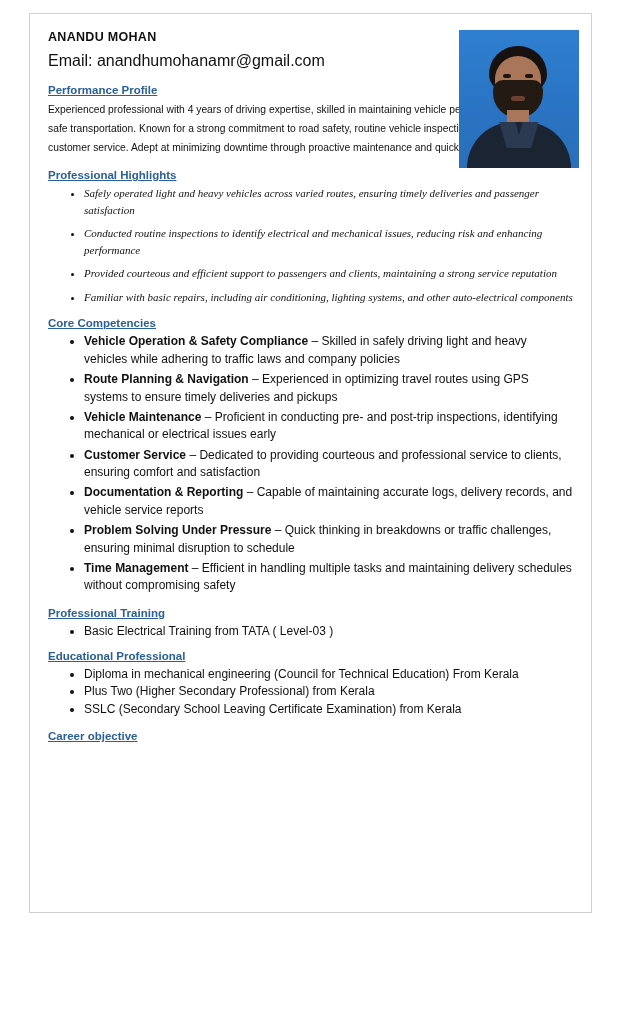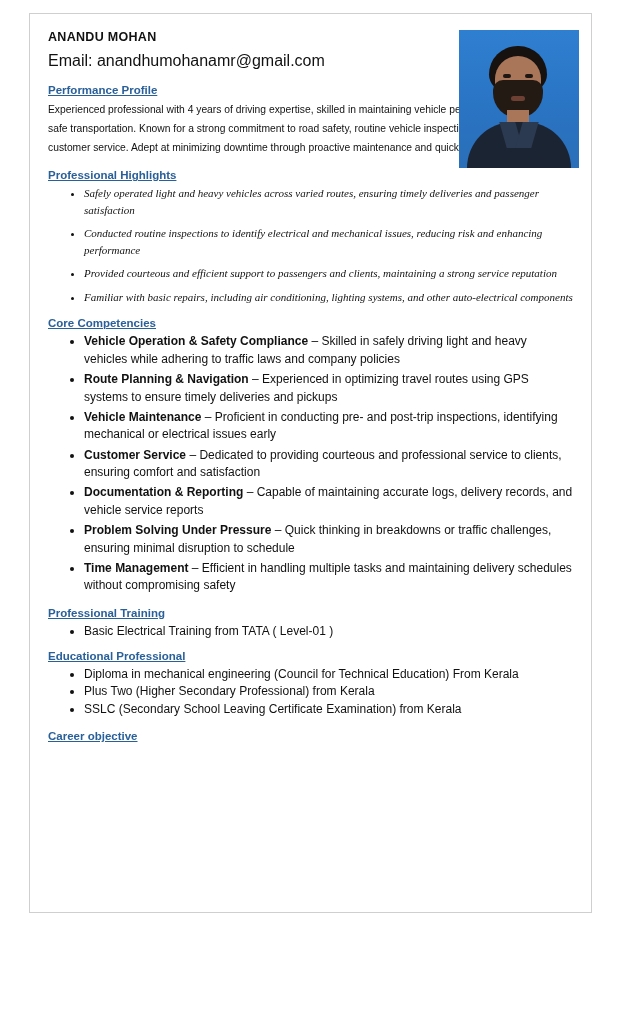--- a/index.html
+++ b/index.html
@@ -219,21 +219,21 @@
         <li><span class="kterm">Route Planning &amp; Navigation</span><span> – Experienced in optimizing travel routes using GPS systems to ensure timely deliveries and pickups</span></li>
         <li><span class="kterm">Vehicle Maintenance</span><span> – Proficient in conducting pre- and post-trip inspections, identifying mechanical or electrical issues early</span></li>
         <li><span class="kterm">Customer Service</span><span> – Dedicated to providing courteous and professional service to clients, ensuring comfort and satisfaction</span></li>
         <li><span class="kterm">Documentation &amp; Reporting</span><span> – Capable of maintaining accurate logs, delivery records, and vehicle service reports</span></li>
         <li><span class="kterm">Problem Solving Under Pressure</span><span> – Quick thinking in breakdowns or traffic challenges, ensuring minimal disruption to schedule</span></li>
         <li><span class="kterm">Time Management</span><span> – Efficient in handling multiple tasks and maintaining delivery schedules without compromising safety</span></li>
       </ul>
 
       <h2 class="section">Professional Training </h2>
       <ul class="bullets compact">
-        <li>Basic Electrical Training from TATA ( Level-01 )</li>
+        <li>Basic Electrical Training from TATA ( Level-03 )</li>
       </ul>
 
       <h2 class="section tight">Educational Professional </h2>
       <ul class="bullets compact">
         <li>Diploma in mechanical engineering (Council for Technical Education) From Kerala</li>
         <li>Plus Two (Higher Secondary Professional) from Kerala</li>
         <li>SSLC (Secondary School Leaving Certificate Examination) from Kerala</li>
       </ul>
 
       <h2 class="section">Career objective </h2>

